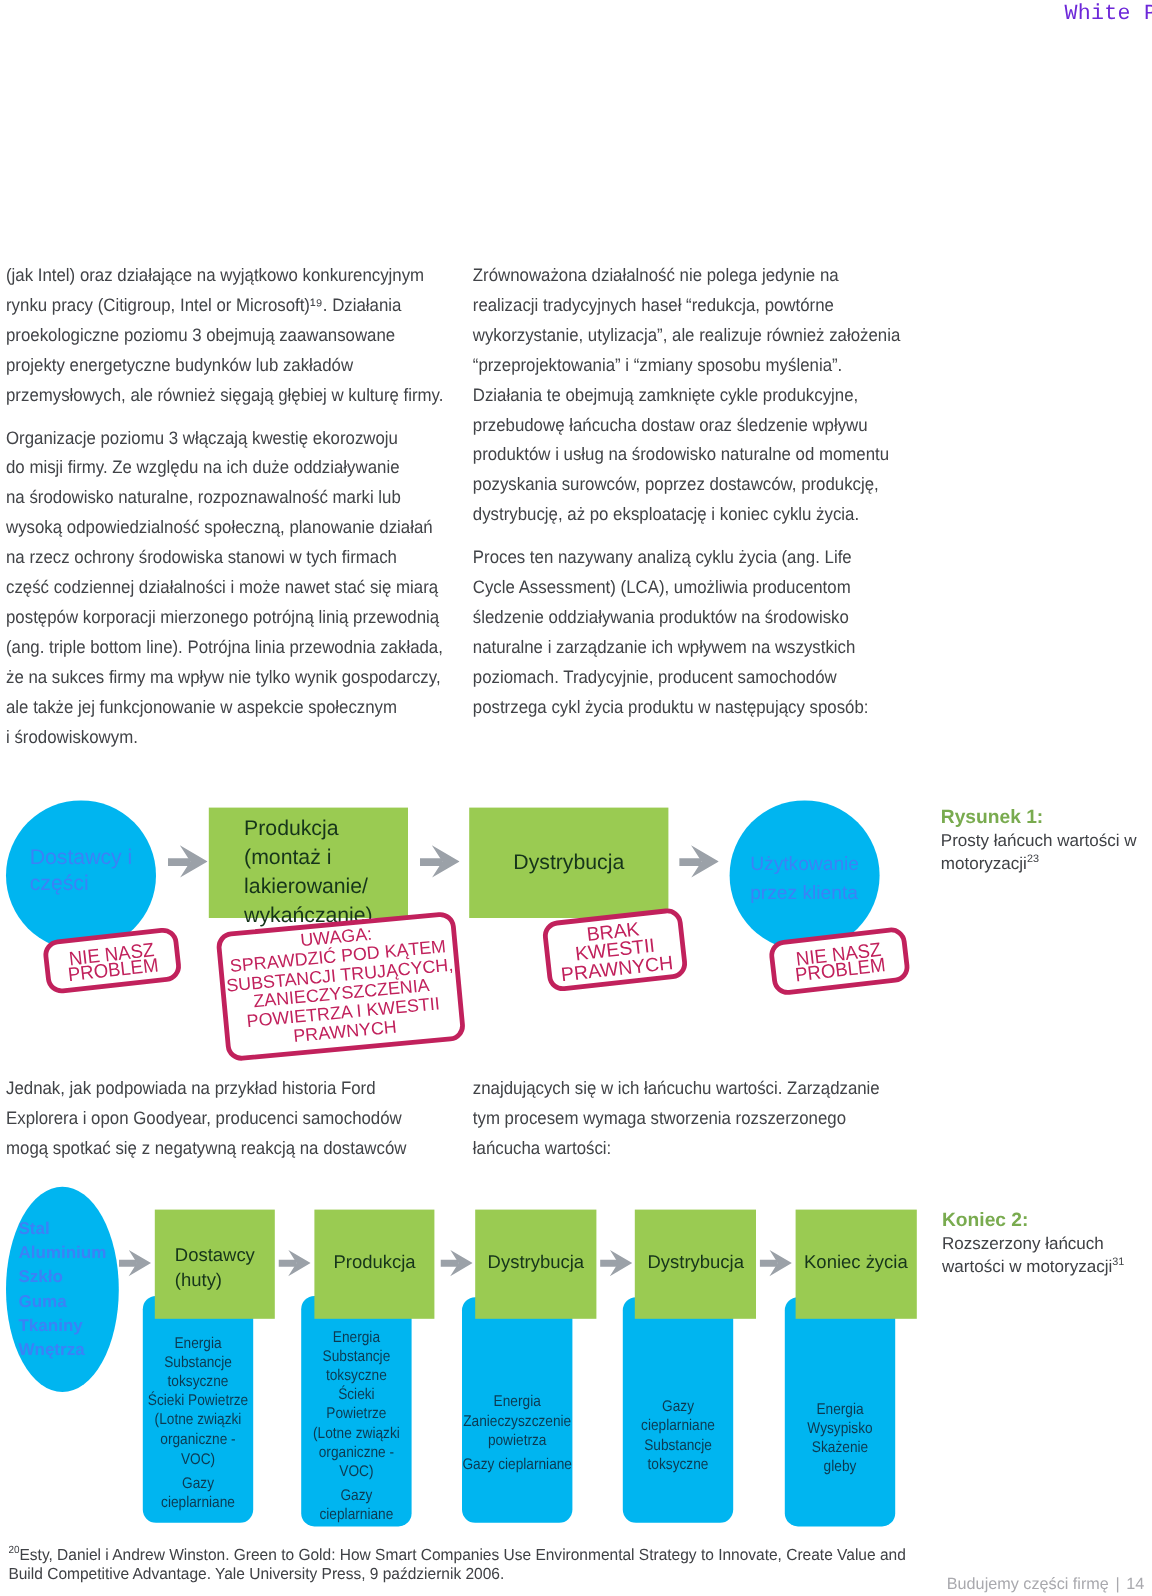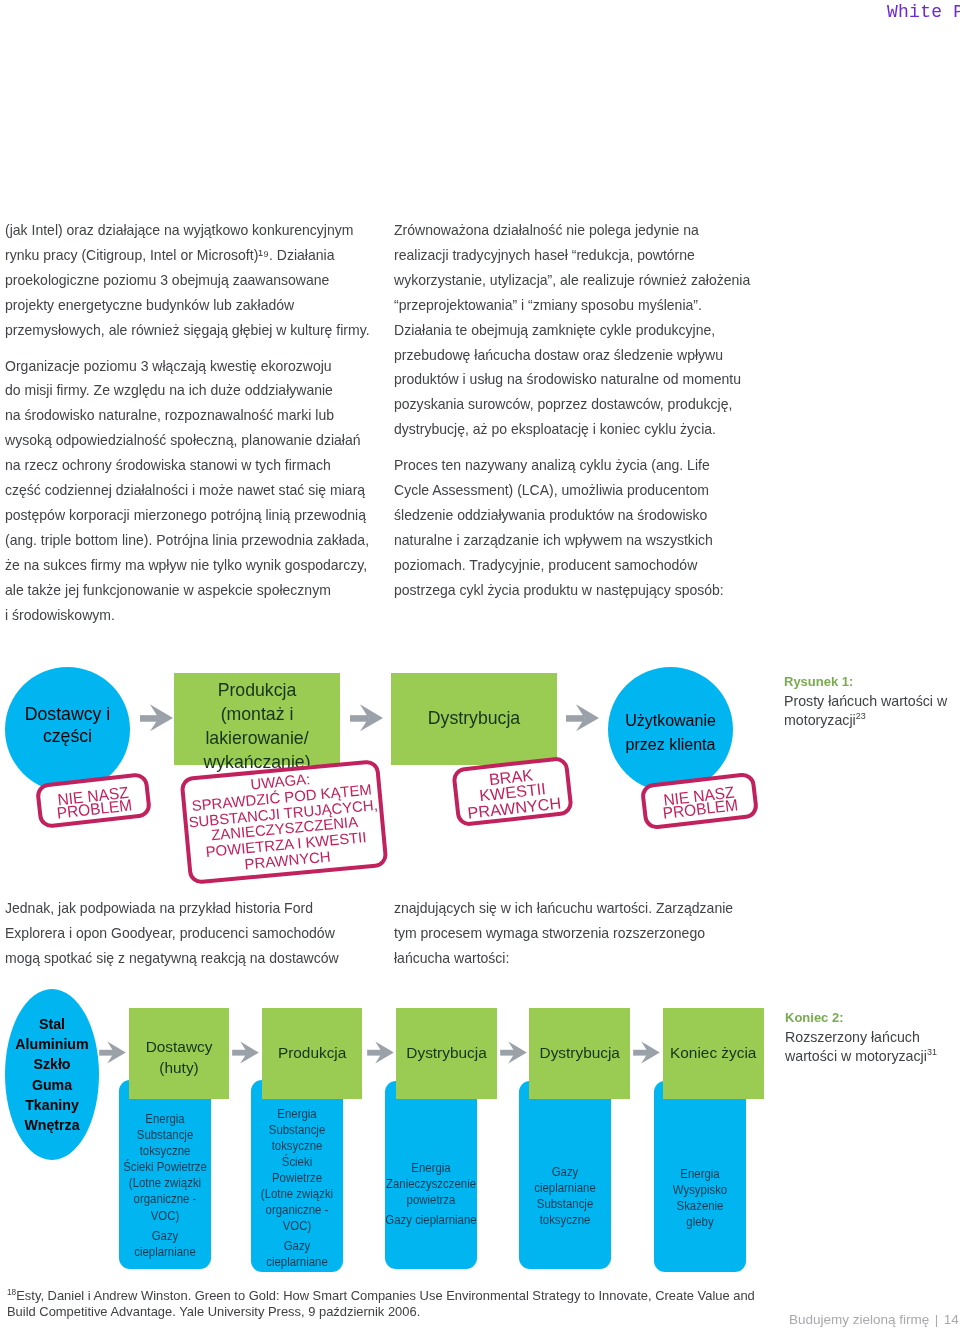--- a/index.html
+++ b/index.html
@@ -11,31 +11,31 @@
   
   .col{position:absolute;font-size:15px;line-height:24.9px;color:#414347;
        transform:scaleX(0.935);transform-origin:left top;white-space:nowrap;}
   .col p{margin:0;}
   .col p + p{margin-top:11px;}
   sup{font-size:9.7px;vertical-align:super;line-height:0;}
 
   
   .cap{position:absolute;font-size:14.2px;line-height:19.7px;color:#3f4145;
        white-space:nowrap;}
-  .cap .t{display:block;color:#79ab4f;font-weight:bold;font-size:13px;}
+  .cap .t{display:block;color:#79ab4f;font-weight:bold;font-size:16px;}
   .cap sup{font-size:9px;text-align:right;}
 
   
   .circ{position:absolute;border-radius:50%;background:#00b5f0;}
   .ell{position:absolute;border-radius:50%;background:#00b5f0;}
   .grect{position:absolute;background:#9acb52;}
   .brect{position:absolute;background:#00b5f0;}
   .lbl{position:absolute;display:flex;align-items:center;justify-content:center;
-       text-align:center;white-space:nowrap;}
-  .lbl.dark{color:#000000;}
+       text-align:left;white-space:nowrap;}
+  .lbl.dark{color:#3b82f6;}
   .lbl.green{color:#16351a;}
   .arw{position:absolute;}
 
   .stamp{position:absolute;border:4.4px solid #c1215c;border-radius:13px;background:#fff;
          color:#c1215c;box-sizing:border-box;}
   .stamp .s{position:absolute;left:-30px;right:-30px;top:50%;transform:translateY(-50%);
             text-align:center;white-space:nowrap;}
 
   
   #fnote{position:absolute;left:7px;top:1287.5px;font-size:13.4px;line-height:16.35px;color:#3f4145;
@@ -181,17 +181,17 @@
       <div class="ip">Energia<br>Wysypisko<br>Skażenie<br>gleby</div>
 
     </div>
 
     <div class="cap" style="left:785px;top:1008px;">
       <span class="t">Koniec 2:</span>
       <span>Rozszerzony łańcuch<br>wartości w motoryzacji</span><sup>31</sup>
     </div>
   </div>
 
-  <div id="fnote"><sup>18</sup><span>Esty, Daniel i Andrew Winston. Green to Gold: How Smart Companies Use Environmental Strategy to Innovate, Create Value and<br>Build Competitive Advantage. Yale University Press, 9 październik 2006.</span></div>
+  <div id="fnote"><sup>20</sup><span>Esty, Daniel i Andrew Winston. Green to Gold: How Smart Companies Use Environmental Strategy to Innovate, Create Value and<br>Build Competitive Advantage. Yale University Press, 9 październik 2006.</span></div>
 
-  <div id="ftr"><span>Budujemy zieloną firmę</span><span class="sep">|</span><span>14</span></div>
+  <div id="ftr"><span>Budujemy części firmę</span><span class="sep">|</span><span>14</span></div>
 
 </div>
 
 </body></html>

